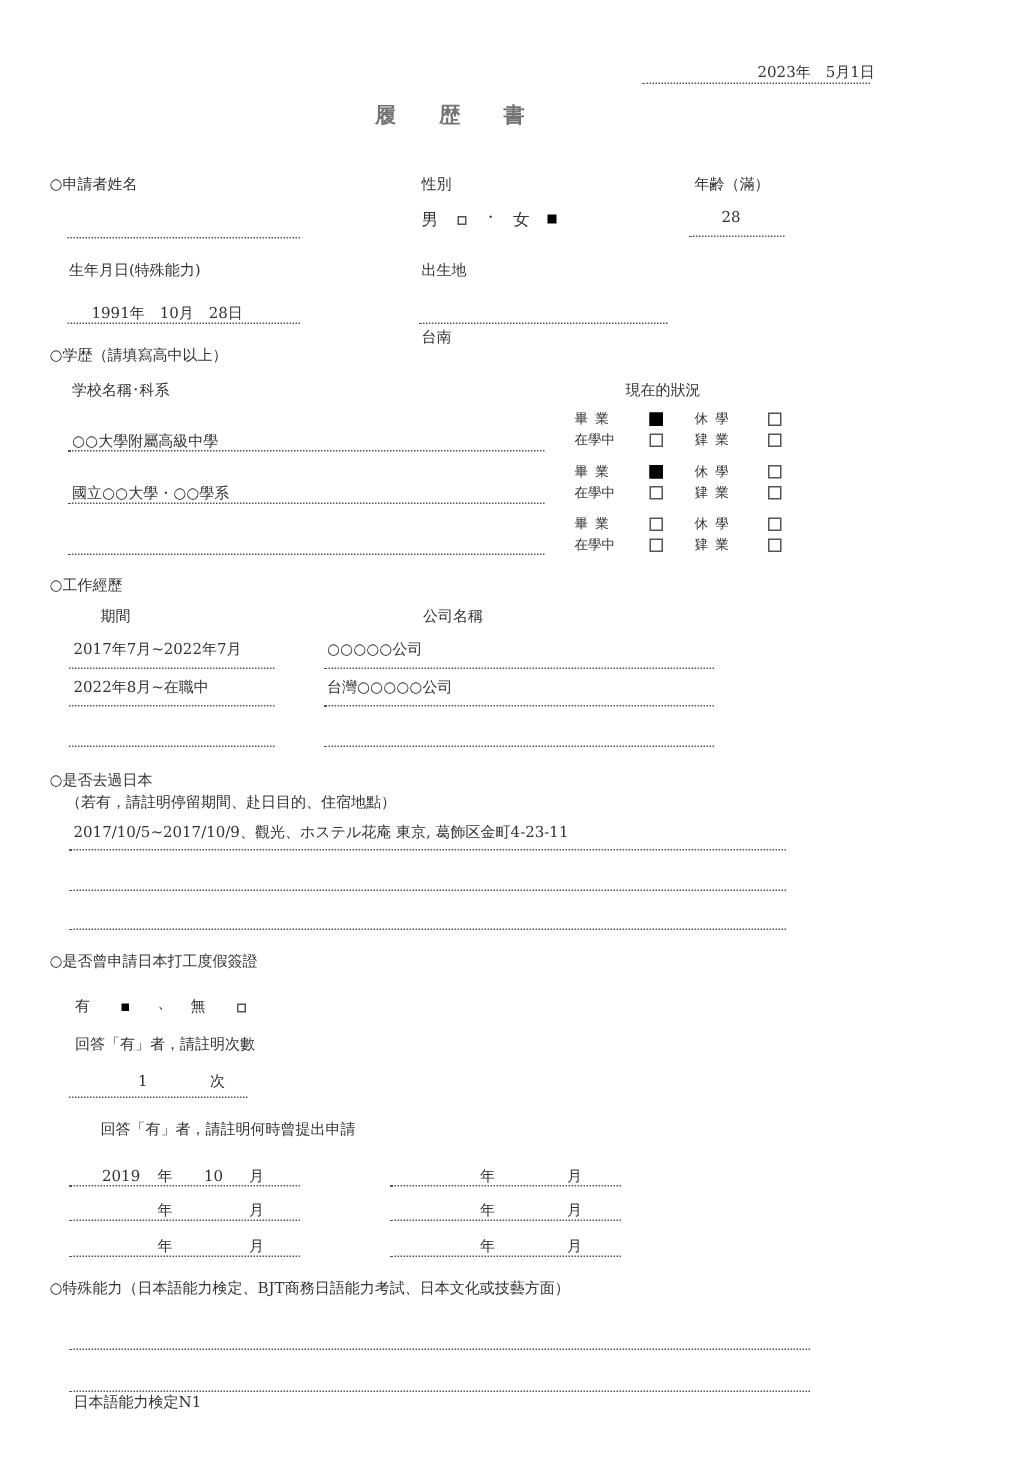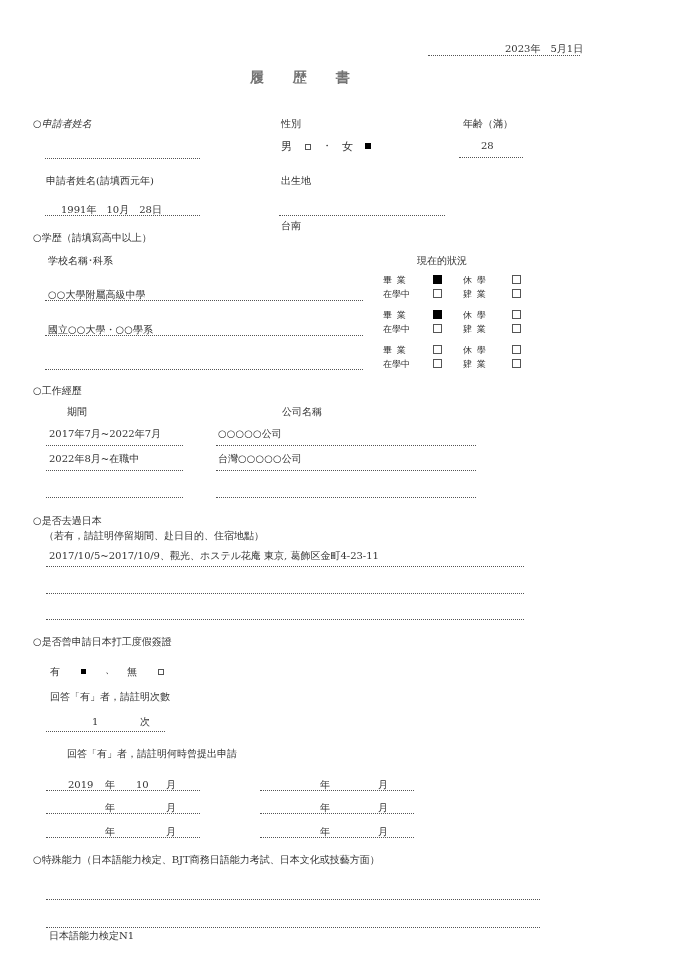--- a/index.html
+++ b/index.html
@@ -16,38 +16,38 @@
   .mini { position:absolute; width:4px; height:4px; border:1px solid #555; }
   .mini.on { width:6px; height:6px; background:#000; border:none; }
 </style>
 </head>
 <body>
 
 <div class="abs val" style="left:505px;top:44px;">2023年　5月1日</div>
 <div class="line" style="left:428px;top:55px;width:152px;"></div>
 <div class="abs title" style="left:250px;top:70px;">履 歴 書</div>
 
-<div class="abs lbl" style="left:33px;top:119px;font-style:italic;">○申請者姓名</div>
+<div class="abs lbl" style="left:33px;top:119px;">○申請者姓名</div>
 <div class="abs val" style="left:48px;top:142px;"></div>
 <div class="line" style="left:45px;top:158px;width:155px;"></div>
 
 <div class="abs lbl" style="left:281px;top:119px;">性別</div>
 <div>
   <span class="abs val" style="left:281px;top:141px;font-size:11px;">男</span>
   <span class="mini" style="left:305px;top:144px;"></span>
   <span class="abs val" style="left:322px;top:141px;">・</span>
   <span class="abs val" style="left:342px;top:141px;font-size:11px;">女</span>
   <span class="mini on" style="left:365px;top:143px;"></span>
 </div>
 
 <div class="abs lbl" style="left:463px;top:119px;">年齢（滿）</div>
 <div class="abs val" style="left:481px;top:141px;">28</div>
 <div class="line" style="left:459px;top:157px;width:64px;"></div>
 
-<div class="abs lbl" style="left:46px;top:176px;">申請者姓名(請填西元年)</div>
+<div class="abs lbl" style="left:46px;top:176px;">生年月日(特殊能力)</div>
 <div class="abs val" style="left:61px;top:205px;">1991年　10月　28日</div>
 <div class="line" style="left:45px;top:215px;width:155px;"></div>
 
 <div class="abs lbl" style="left:281px;top:176px;">出生地</div>
 <div class="abs val" style="left:281px;top:197px;margin-top:24px;">台南</div>
 <div class="line" style="left:279px;top:215px;width:166px;"></div>
 
 <div class="abs lbl" style="left:33px;top:233px;">○学歴（請填寫高中以上）</div>
 <div class="abs lbl" style="left:48px;top:256px;">学校名稱･科系</div>
 <div class="abs lbl" style="left:417px;top:256px;">現在的狀況</div>

